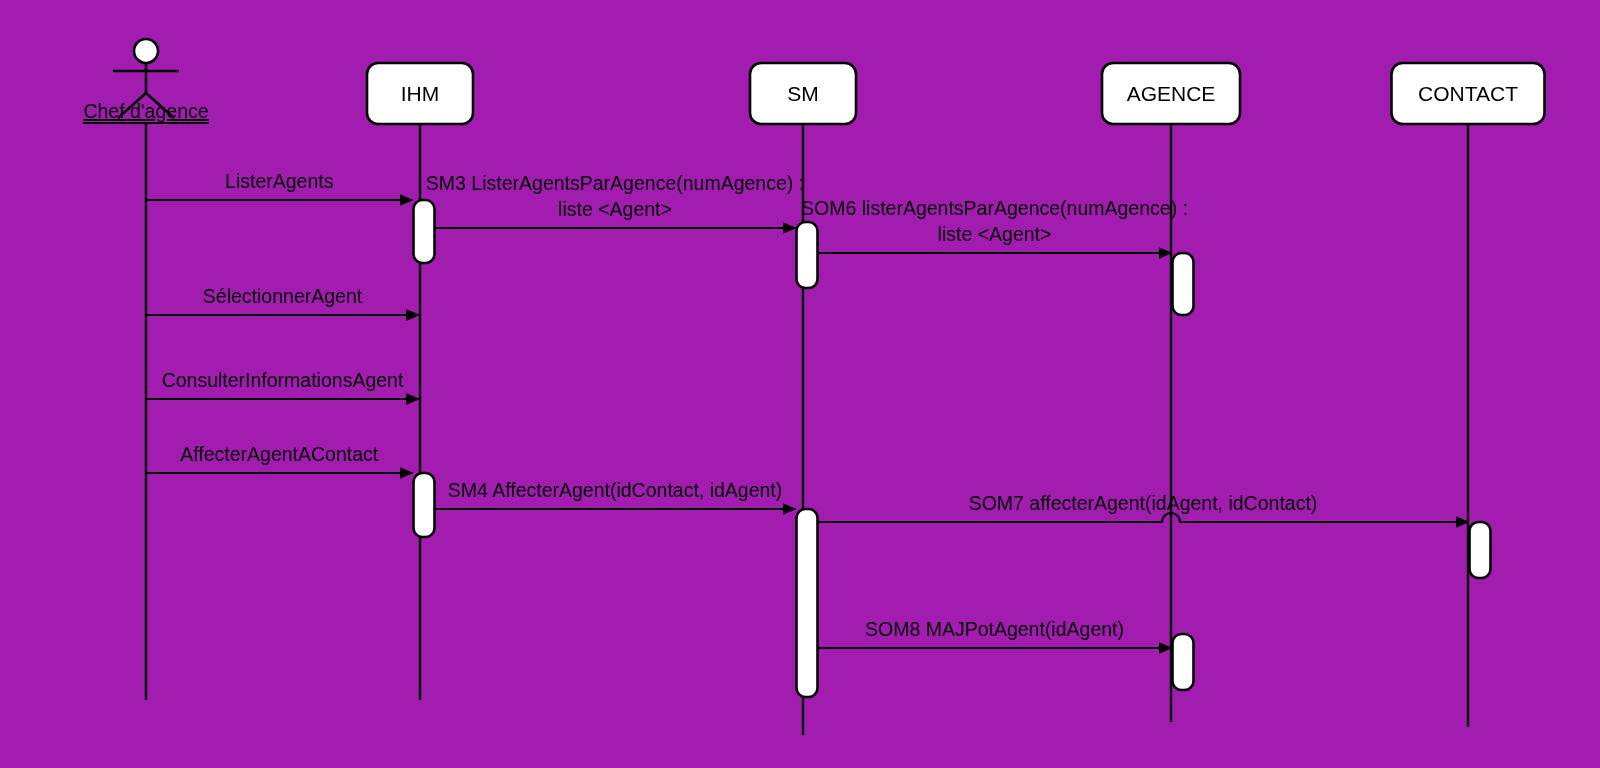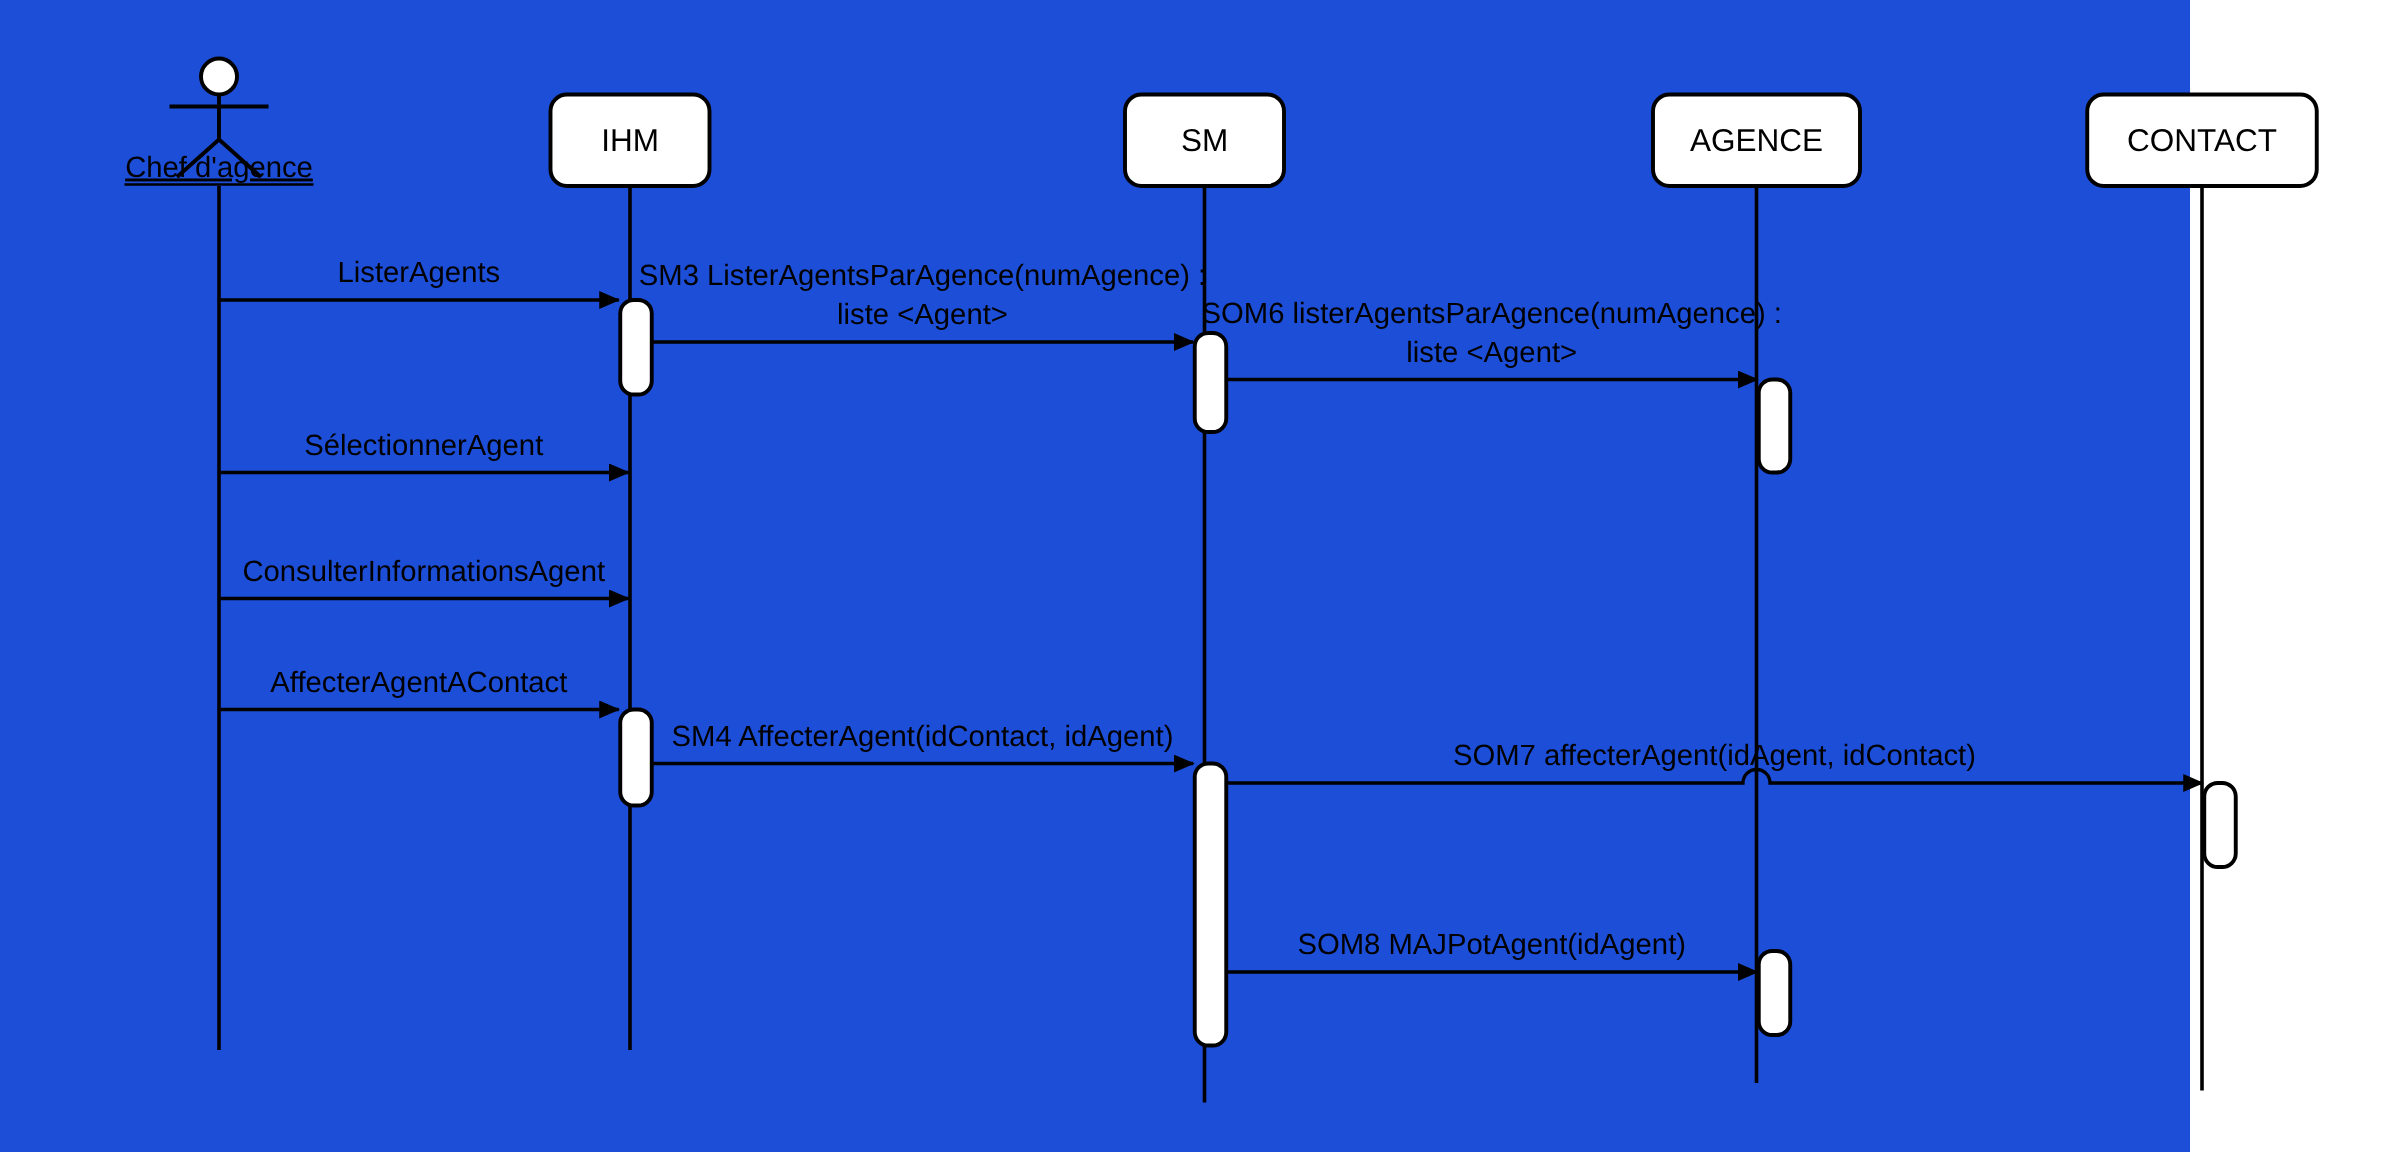--- a/index.html
+++ b/index.html
@@ -1,18 +1,18 @@
 <!DOCTYPE html>
 <html><head>
 <meta charset="utf-8">
 <style>
   html,body{margin:0;padding:0;background:#ffffff;}
   body{width:1600px;height:768px;overflow:hidden;
        font-family:"Liberation Sans","DejaVu Sans",sans-serif;}
-  #diagram-root{position:relative;width:1460px;height:768px;background:#1d4ed8;}
+  #diagram-root{position:relative;width:1600px;height:768px;background:#a21caf;}
   svg.seq{display:block;width:1600px;height:768px;}
   .lifeline{stroke:#000000;stroke-width:2.4;fill:none;}
   .boxshape{fill:#ffffff;stroke:#000000;stroke-width:2.6;}
   .actstroke{fill:#ffffff;stroke:#000000;stroke-width:2.6;}
   .msgline{stroke:#000000;stroke-width:2.2;fill:none;}
   .jumparc{stroke:#000000;stroke-width:2.2;fill:none;}
   .arrowhead{fill:#000000;stroke:none;}
   .hdr-text{font-family:"Liberation Sans","DejaVu Sans",sans-serif;
             font-size:21px;fill:#000000;text-anchor:middle;dominant-baseline:middle;}
   .msg-text{font-family:"Liberation Sans","DejaVu Sans",sans-serif;

